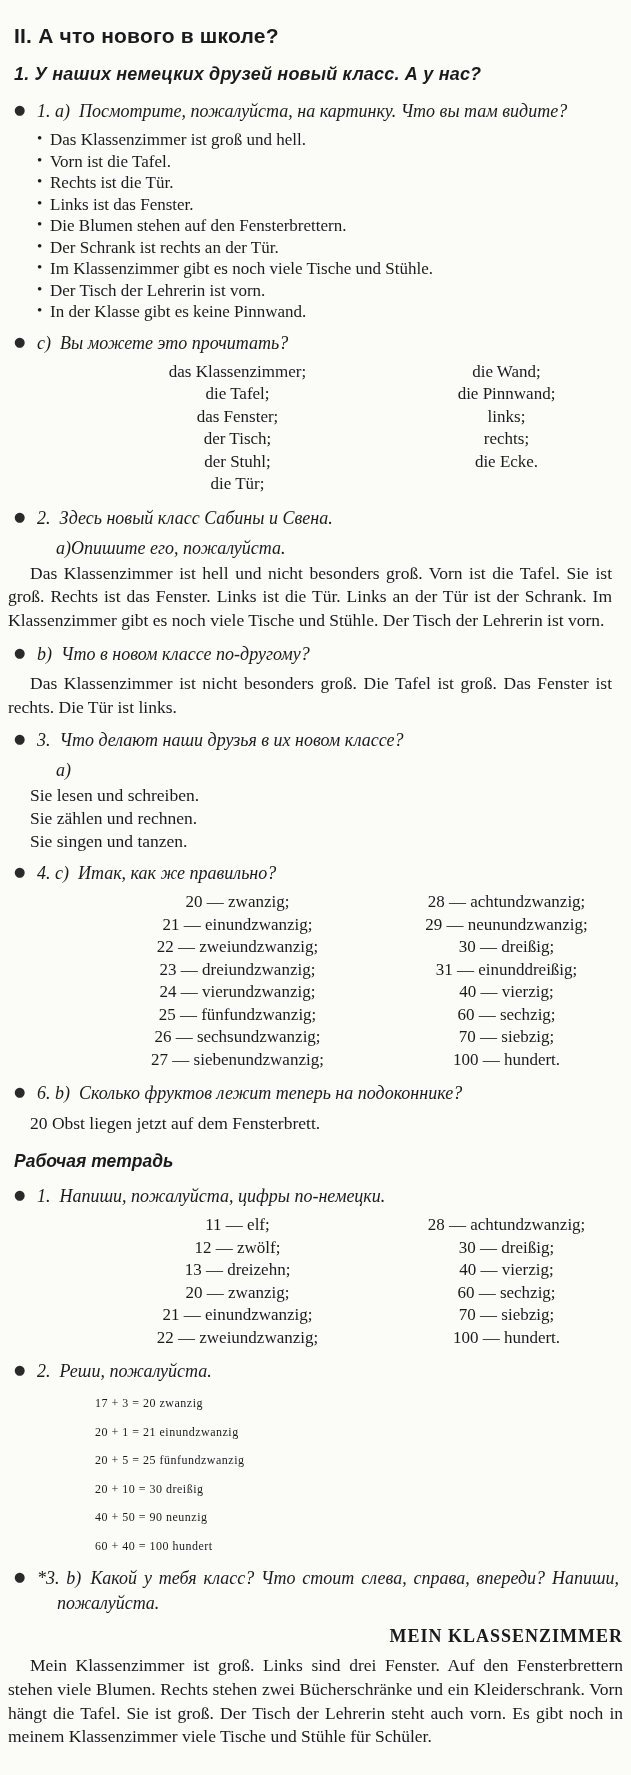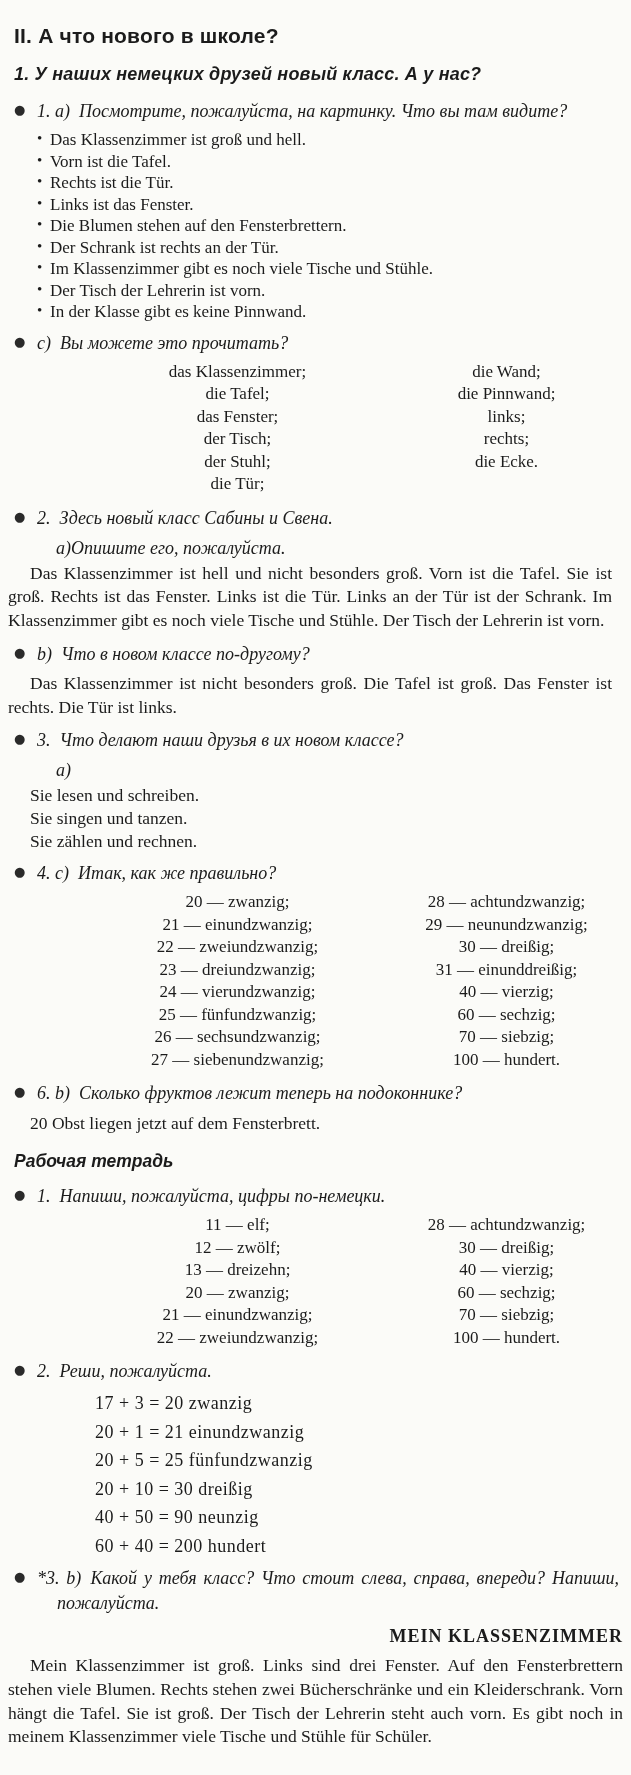--- a/index.html
+++ b/index.html
@@ -82,21 +82,21 @@
 
   
   .plain-lines { margin: 0 0 8px 0; padding-left: 22px; }
   .plain-lines div { line-height: 23px; font-size: 17.5px; }
 
   
   .answer { margin: 0 0 10px 0; padding-left: 22px; line-height: 24px; font-size: 17.5px; }
 
   
   .equations { margin: 2px 0 6px 0; padding-left: 87px; }
-  .equations div { line-height: 28.5px; font-size: 18px; letter-spacing: 0.5px; }
+  .equations div { line-height: 28.5px; font-size: 12px; letter-spacing: 0.5px; }
 
   
   .essay-title {
     text-align: right;
     font-size: 18px;
     letter-spacing: 1px;
     margin: 10px 0 7px 0;
     font-weight: bold;
   }
   .essay {
@@ -172,22 +172,22 @@
   <p class="para">Das Klassenzimmer ist nicht besonders groß. Die Tafel ist groß. Das Fenster ist rechts. Die Tür ist links.</p>
 
   <div class="task">
     <span class="dot">●</span>
     <p class="tline"><span class="lbl">3.</span><span>Что делают наши друзья в их новом классе?</span></p>
   </div>
   <p class="subline">a)</p>
 
   <div class="plain-lines">
     <div>Sie lesen und schreiben.</div>
+    <div>Sie zählen und rechnen.</div>
     <div>Sie singen und tanzen.</div>
-    <div>Sie zählen und rechnen.</div>
   </div>
 
   <div class="task">
     <span class="dot">●</span>
     <p class="tline"><span class="lbl">4. c)</span><span>Итак, как же правильно?</span></p>
   </div>
 
   <div class="cols">
     <ul class="colL">
       <li>20 — zwanzig;</li>
@@ -247,21 +247,21 @@
     <span class="dot">●</span>
     <p class="tline"><span class="lbl">2.</span><span>Реши, пожалуйста.</span></p>
   </div>
 
   <div class="equations">
     <div>17 + 3 = 20 zwanzig</div>
     <div>20 + 1 = 21 einundzwanzig</div>
     <div>20 + 5 = 25 fünfundzwanzig</div>
     <div>20 + 10 = 30 dreißig</div>
     <div>40 + 50 = 90 neunzig</div>
-    <div>60 + 40 = 200 hundert</div>
+    <div>60 + 40 = 100 hundert</div>
   </div>
 
   <div class="task">
     <span class="dot">●</span>
     <p class="tline"><span class="lbl">*3. b)</span><span>Какой у тебя класс? Что стоит слева, справа, впереди? Напиши, пожалуйста.</span></p>
   </div>
 
   <h4 class="essay-title">MEIN KLASSENZIMMER</h4>
 
   <p class="essay">Mein Klassenzimmer ist groß. Links sind drei Fenster. Auf den Fensterbrettern stehen viele Blumen. Rechts stehen zwei Bücherschränke und ein Kleiderschrank. Vorn hängt die Tafel. Sie ist groß. Der Tisch der Lehrerin steht auch vorn. Es gibt noch in meinem Klassenzimmer viele Tische und Stühle für Schüler.</p>

